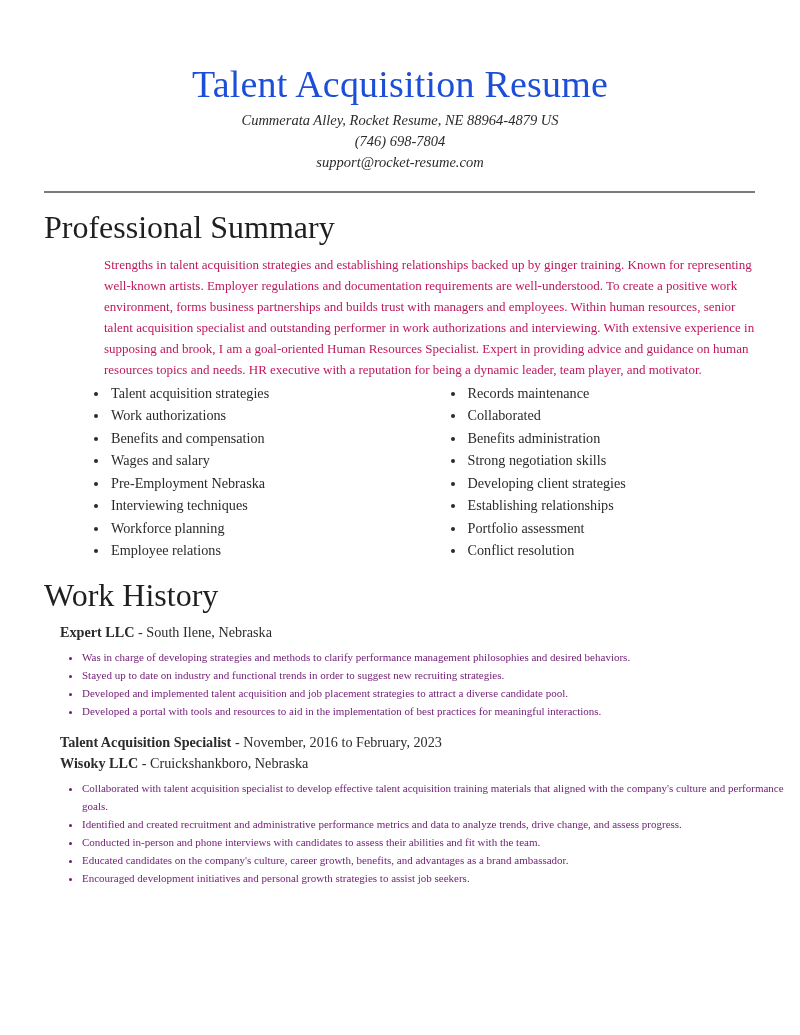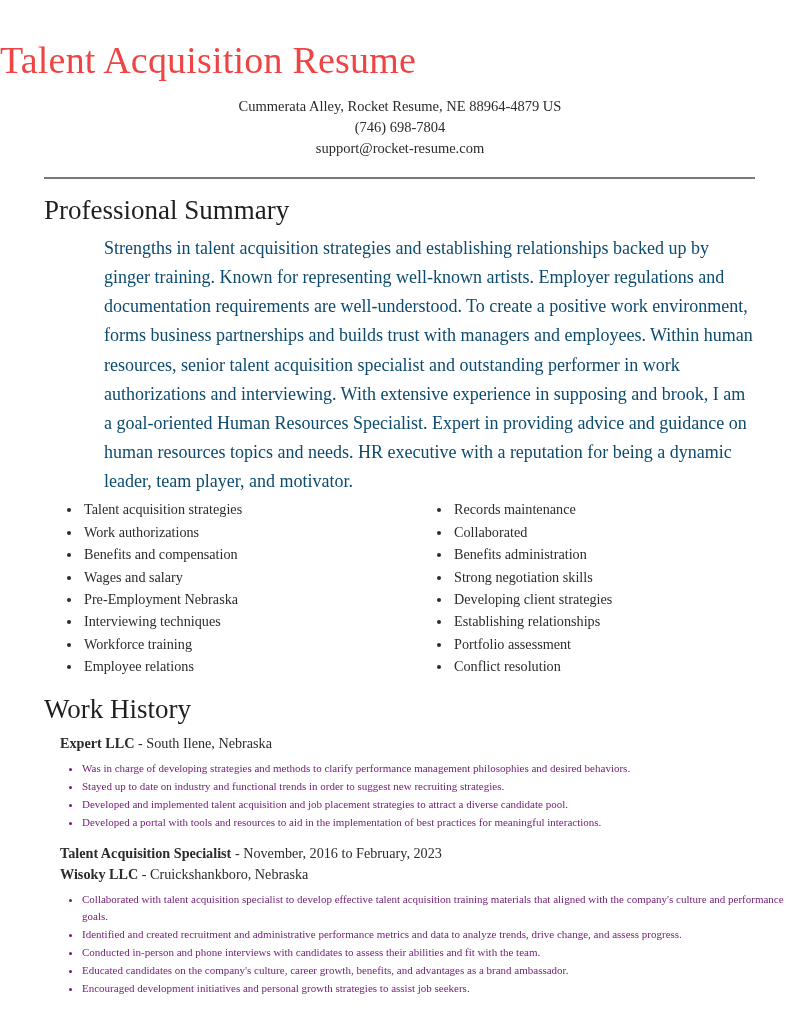--- a/index.html
+++ b/index.html
@@ -18,69 +18,71 @@
     width: 800px;
     height: 1035px;
     box-sizing: border-box;
     padding: 0;
     position: relative;
     background: #ffffff;
   }
 
   
   .doc-title {
+    text-align: center;
     font-size: 38px;
     font-weight: 400;
     letter-spacing: 0.2px;
-    color: #ef4444;
-    margin: 0;
-    padding-top: 40px;
+    color: #1d4ed8;
+    margin: 0;
+    padding-top: 64px;
     line-height: 1.1;
   }
   .contact-block {
     text-align: center;
-    margin-top: 14px;
+    margin-top: 4px;
+    font-style: italic;
   }
   .contact-line {
     font-size: 14.5px;
     line-height: 1.45;
     color: #2b2b2b;
   }
   .divider {
     height: 0;
     border-top: 2px solid #7a7a7a;
     margin: 18px 45px 0 44px;
   }
 
   
   .section {
     padding: 0 45px 0 44px;
   }
   .section-heading {
-    font-size: 27px;
+    font-size: 32px;
     font-weight: 400;
     color: #1f1f1f;
     margin: 16px 0 8px 0;
     line-height: 1.15;
   }
   .section-body {
     padding-left: 60px;
   }
   .summary-text {
-    font-size: 18px;
+    font-size: 13px;
     line-height: 1.62;
-    color: #0c4a6e;
+    color: #be185d;
     margin: 0;
     text-align: left;
   }
 
   
   .skills-wrap {
     display: flex;
-    padding-left: 60px;
+    padding-left: 87px;
     margin-top: 2px;
   }
   .skills-col {
     width: 50%;
     box-sizing: border-box;
   }
   .skills-col ul {
     margin: 0;
     padding-left: 22px;
     list-style-type: disc;
@@ -147,21 +149,21 @@
 
   <div class="skills-wrap">
     <div class="skills-col">
       <ul>
         <li>Talent acquisition strategies</li>
         <li>Work authorizations</li>
         <li>Benefits and compensation</li>
         <li>Wages and salary</li>
         <li>Pre-Employment Nebraska</li>
         <li>Interviewing techniques</li>
-        <li>Workforce training</li>
+        <li>Workforce planning</li>
         <li>Employee relations</li>
       </ul>
     </div>
     <div class="skills-col">
       <ul>
         <li>Records maintenance</li>
         <li>Collaborated</li>
         <li>Benefits administration</li>
         <li>Strong negotiation skills</li>
         <li>Developing client strategies</li>

